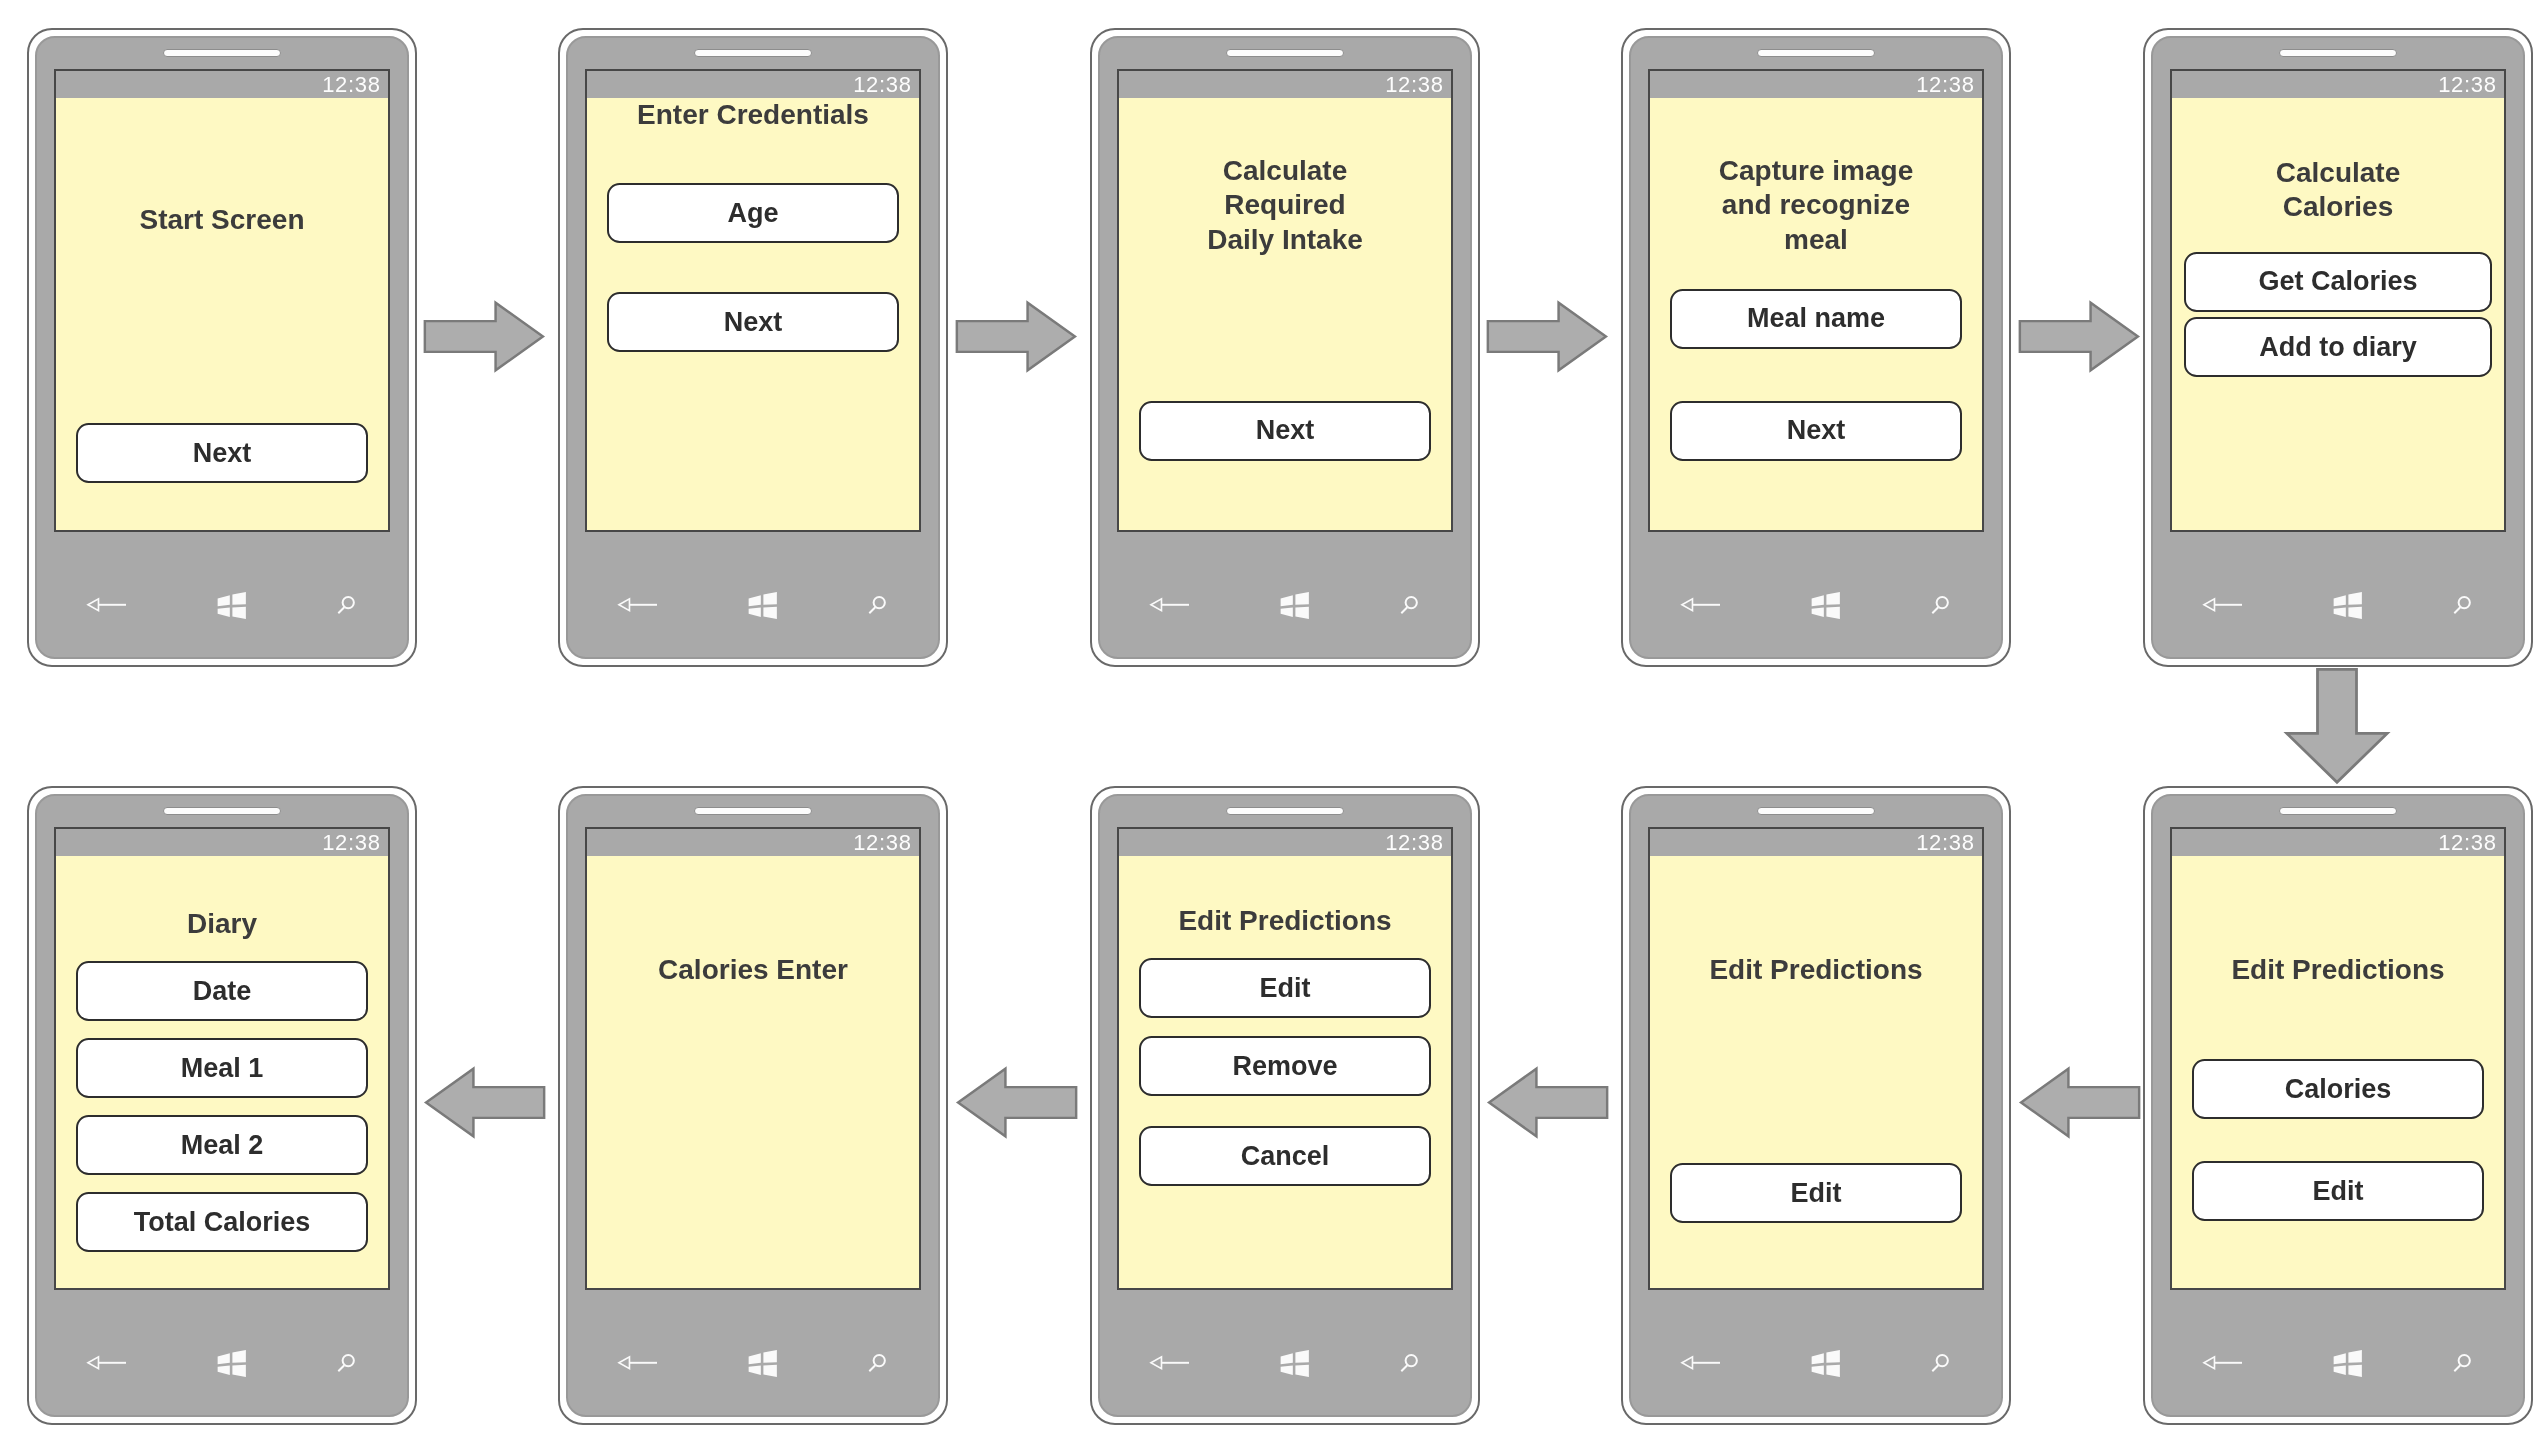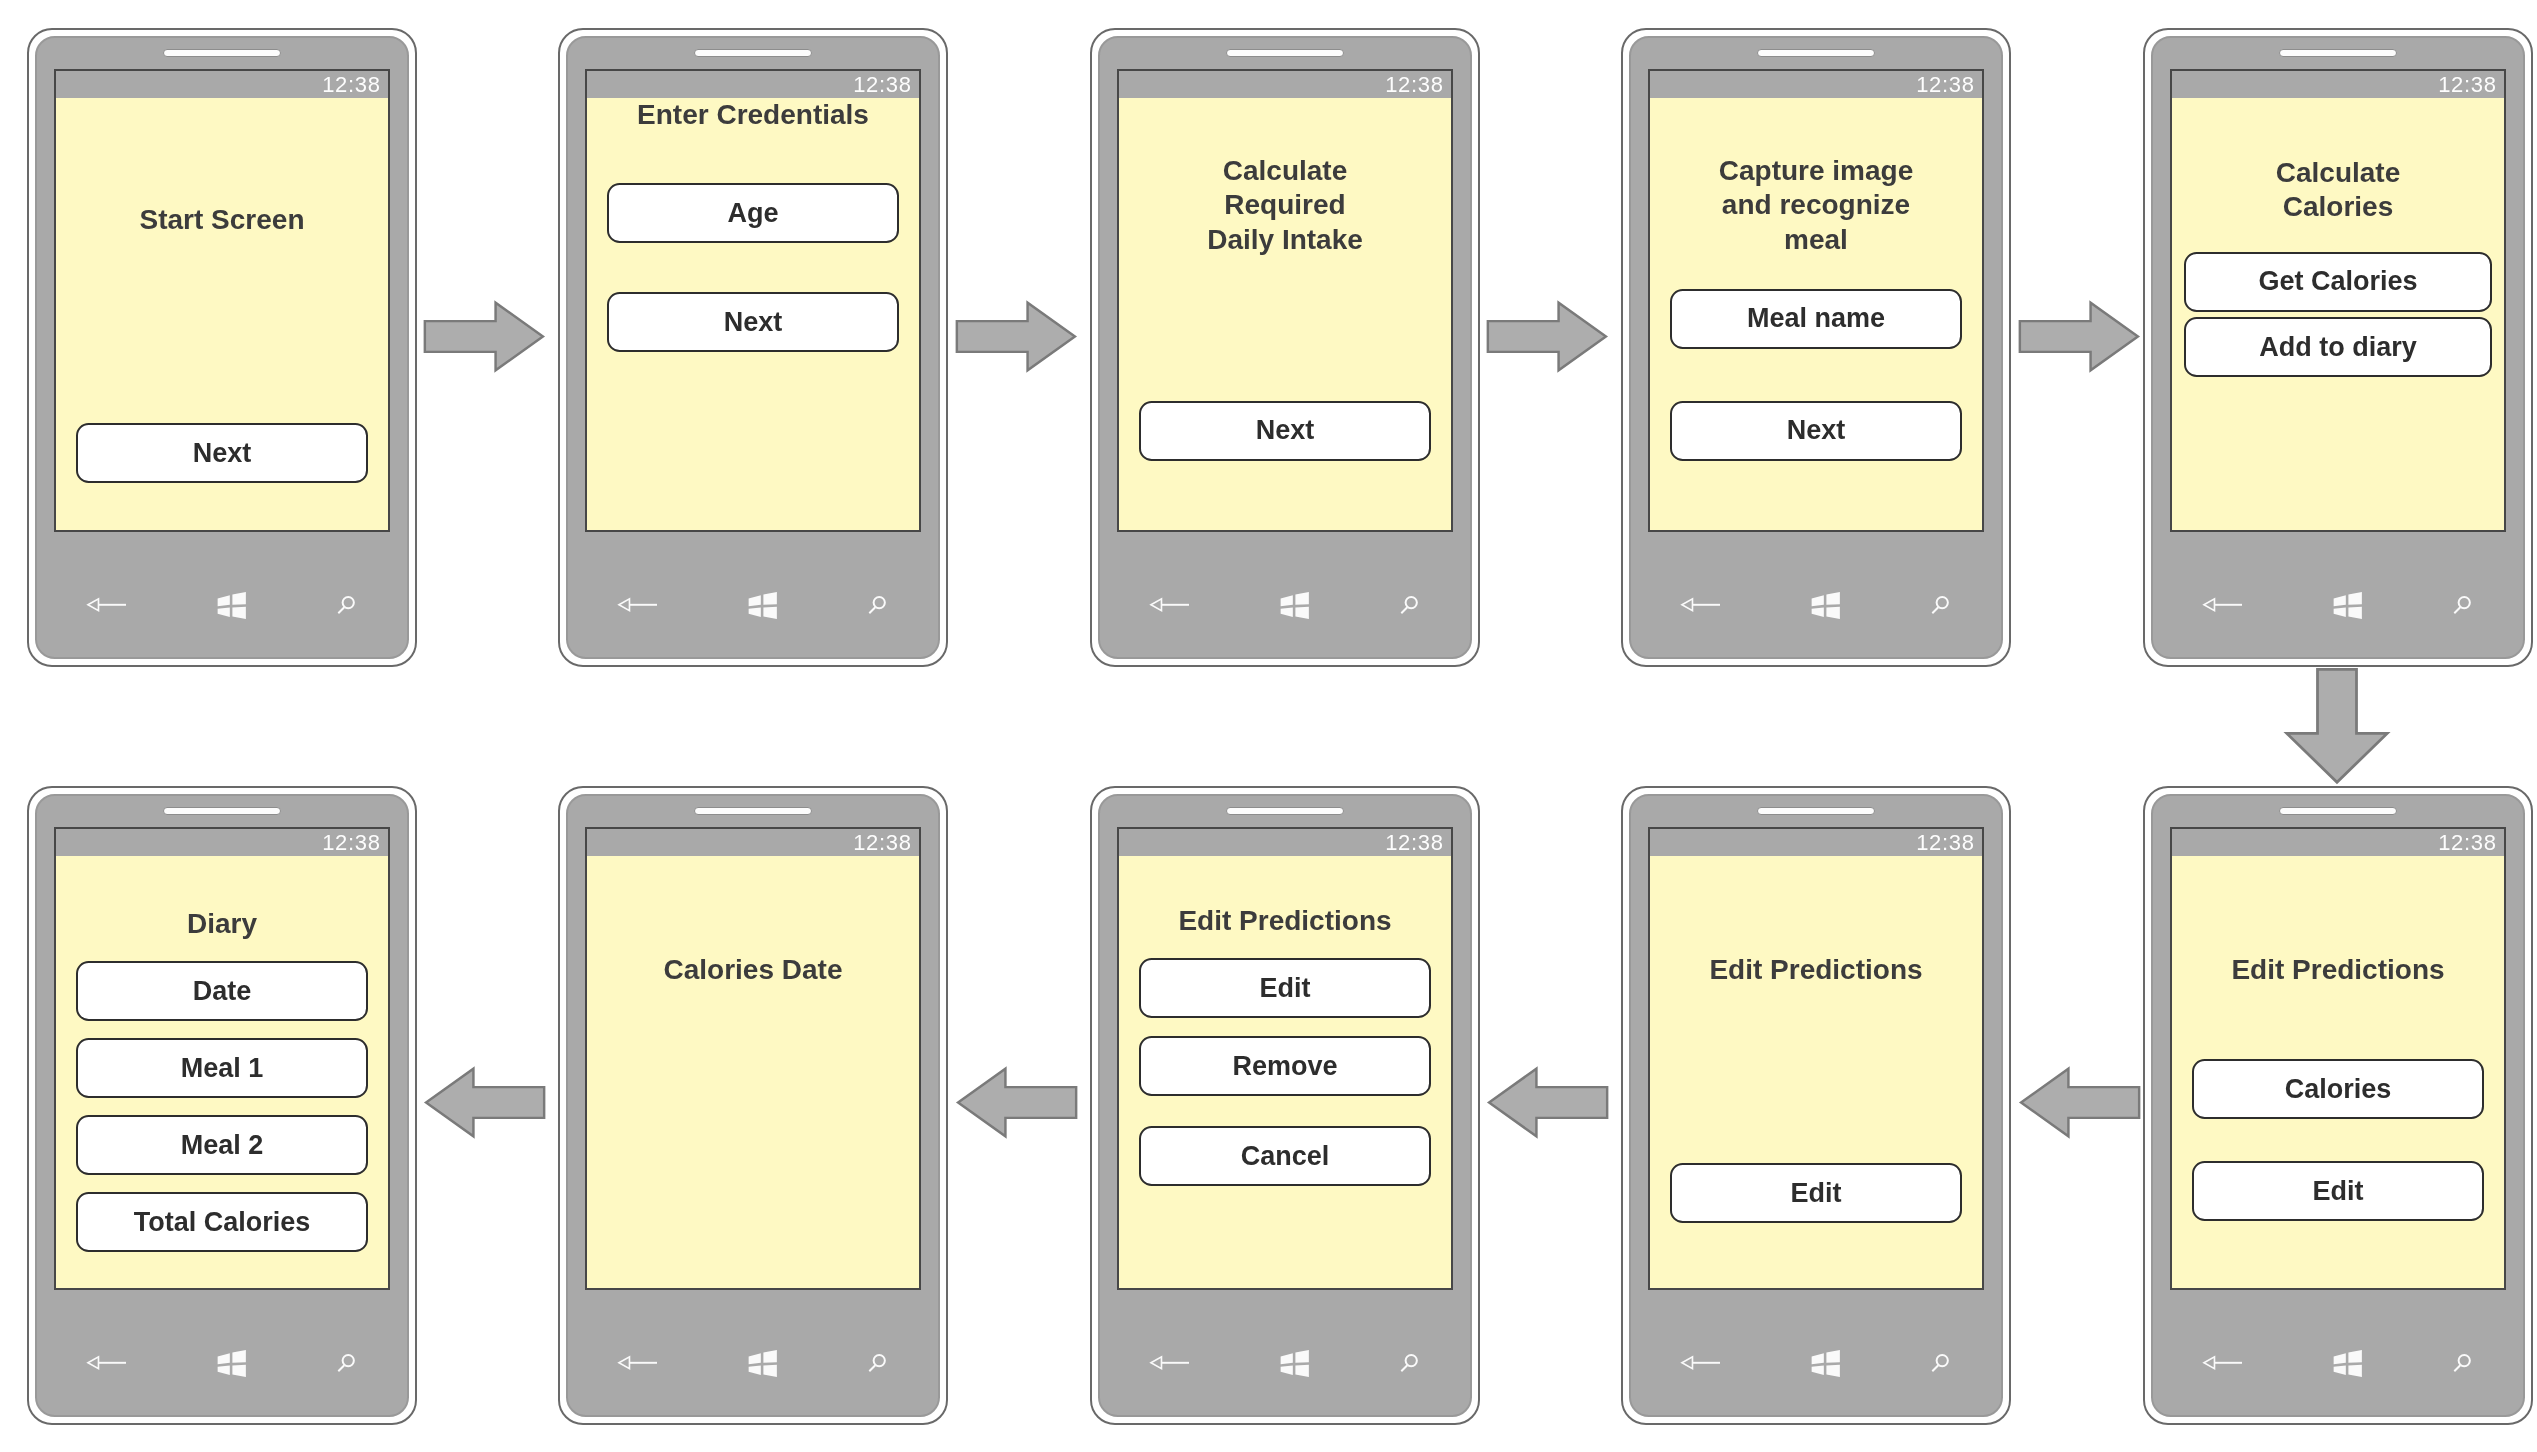--- a/index.html
+++ b/index.html
@@ -280,21 +280,21 @@
 </div>
 
 <div class="phone" style="left:558px; top:786px;">
   <div class="pbody">
     <div class="speaker"></div>
     <div class="screen">
       <div class="statusbar">
         <span class="time">12:38</span>
       </div>
       <div class="content">
-        <div class="title" style="margin-top:97px">Calories Date</div>
+        <div class="title" style="margin-top:97px">Calories Enter</div>
       </div>
     </div>
     <div class="navbar">
       <svg class="nav-icon back-svg" viewBox="0 0 64 26">
           <polygon points="3,13 19,4 19,22" fill="none" stroke="#fafafa" stroke-width="2.5"></polygon>
           <line x1="19" y1="13" x2="61" y2="13" stroke="#fafafa" stroke-width="3"></line>
         </svg>
       <svg class="nav-icon win-svg" viewBox="0 0 46 42">
           <polygon points="1,10 20,5 20,20 1,22" fill="#fafafa"></polygon>
           <polygon points="24,4 45,0 45,19 24,20" fill="#fafafa"></polygon>

